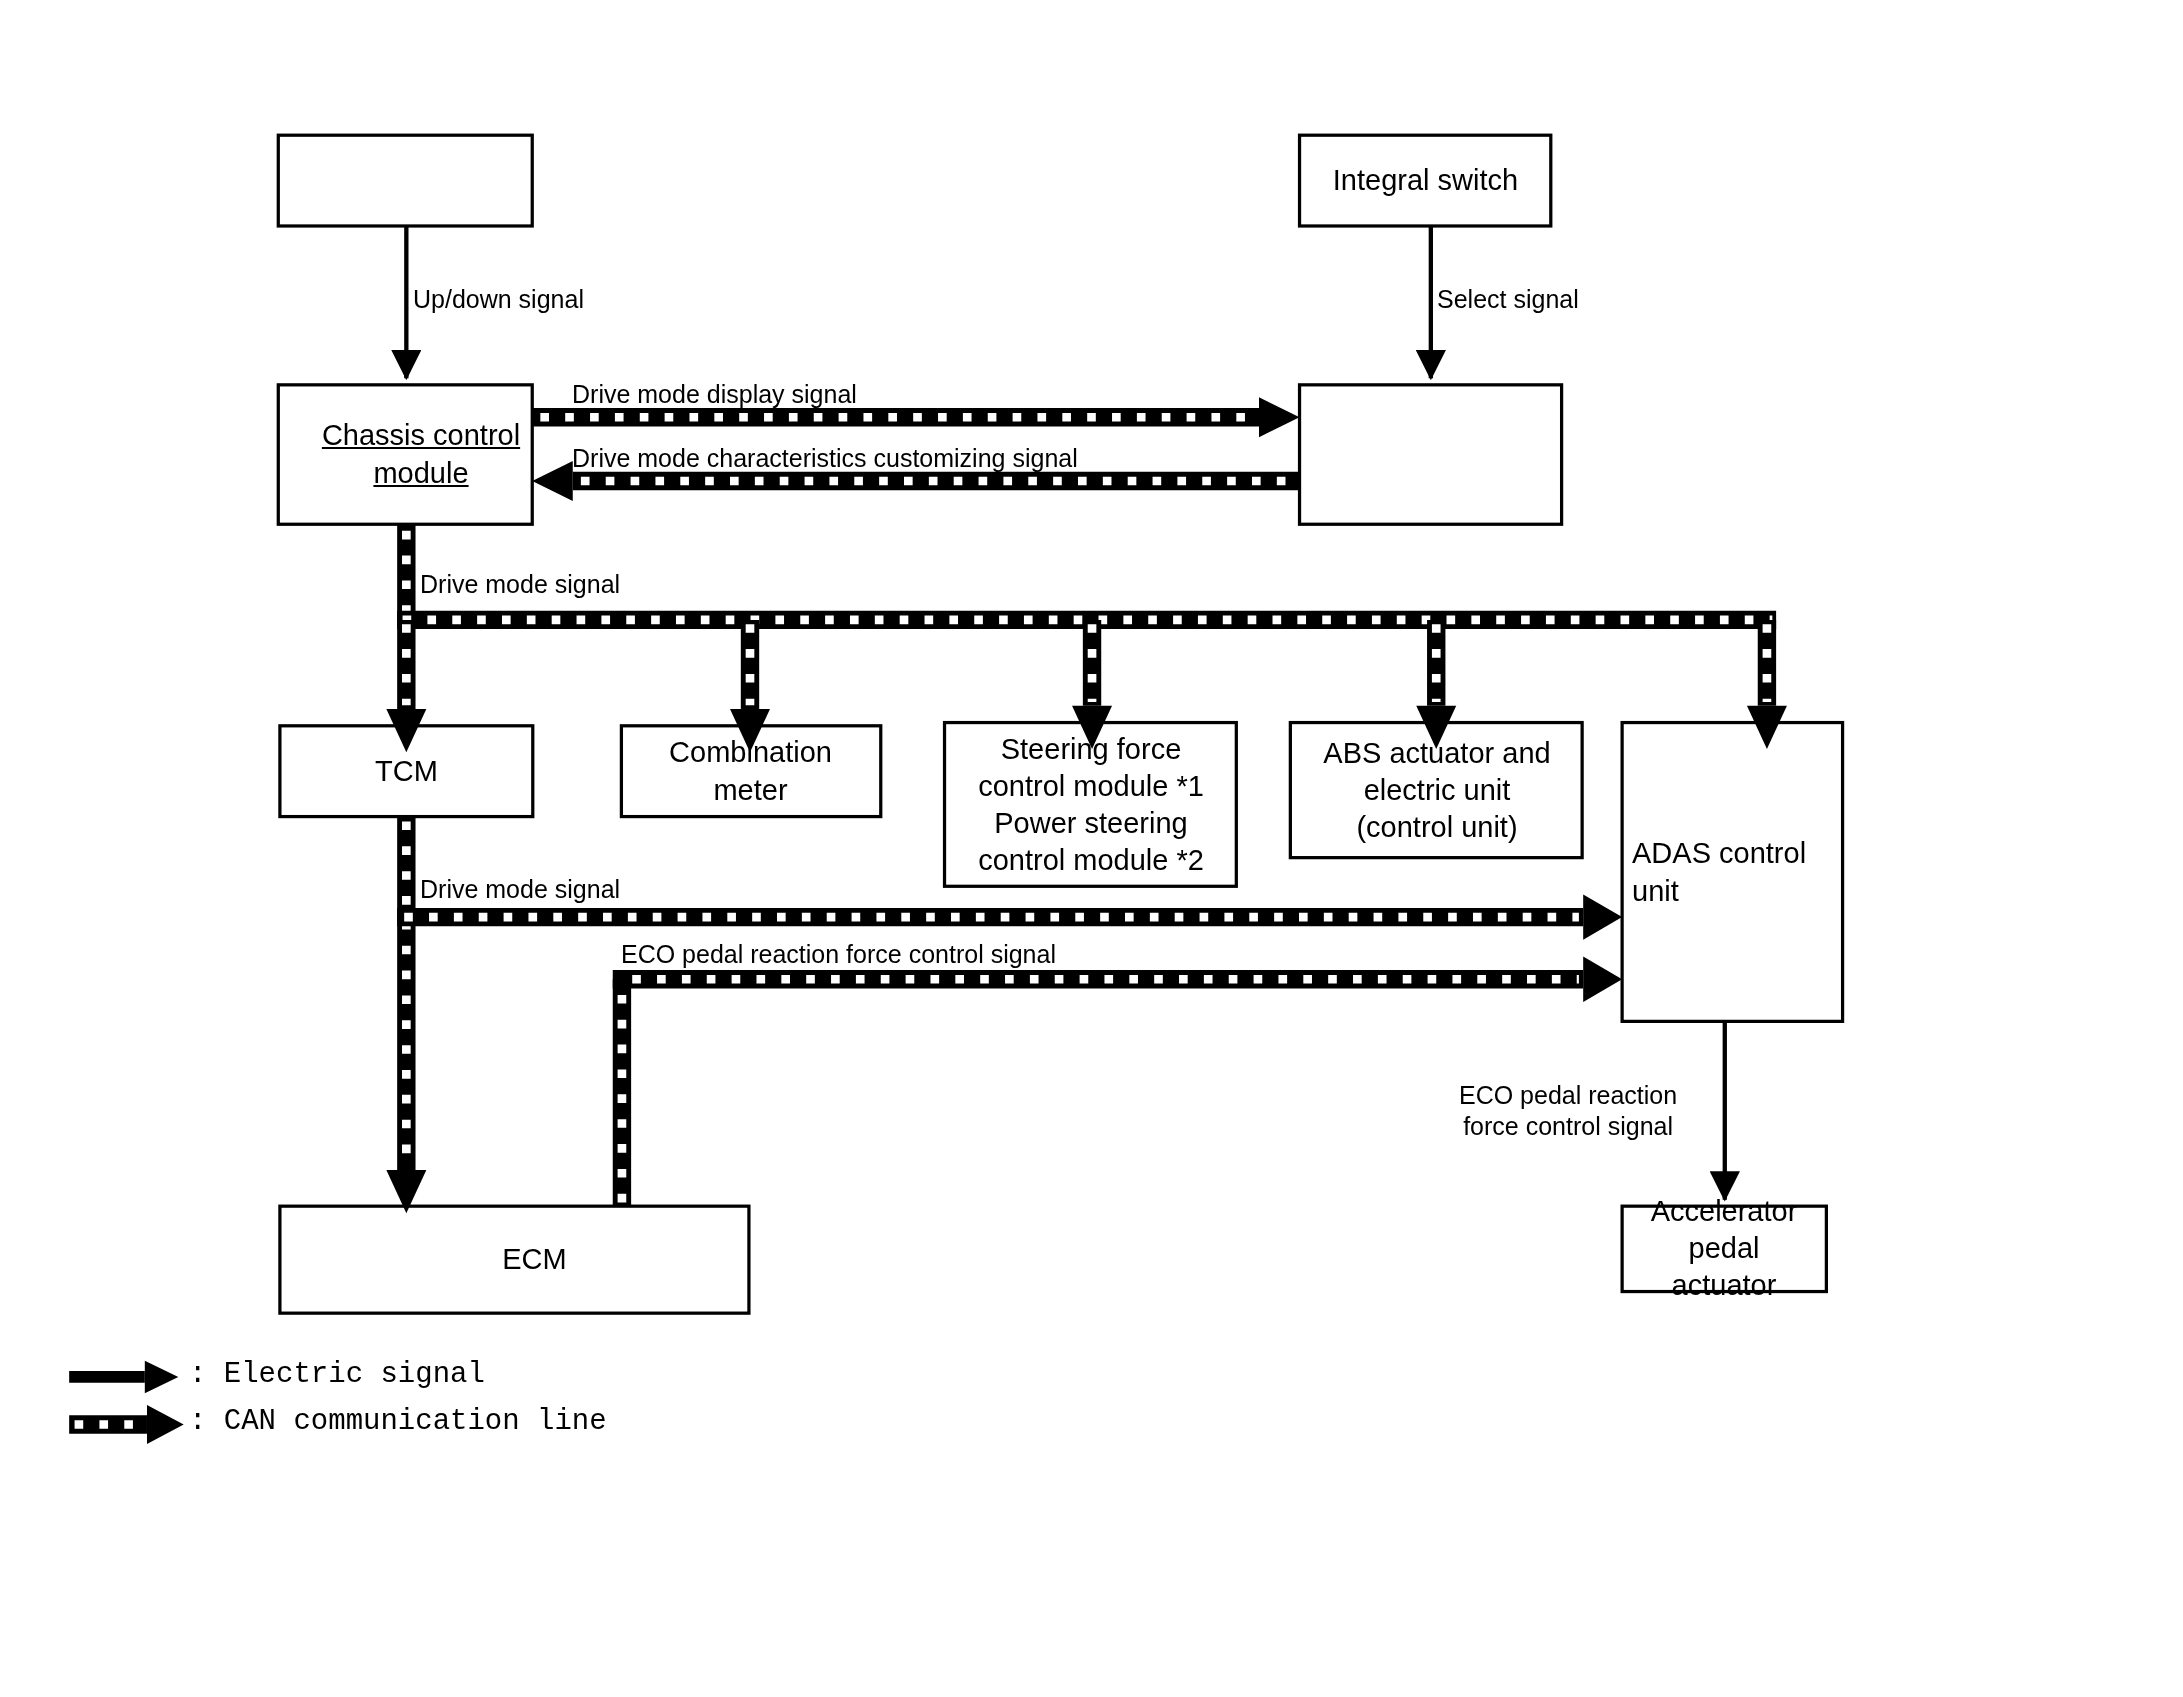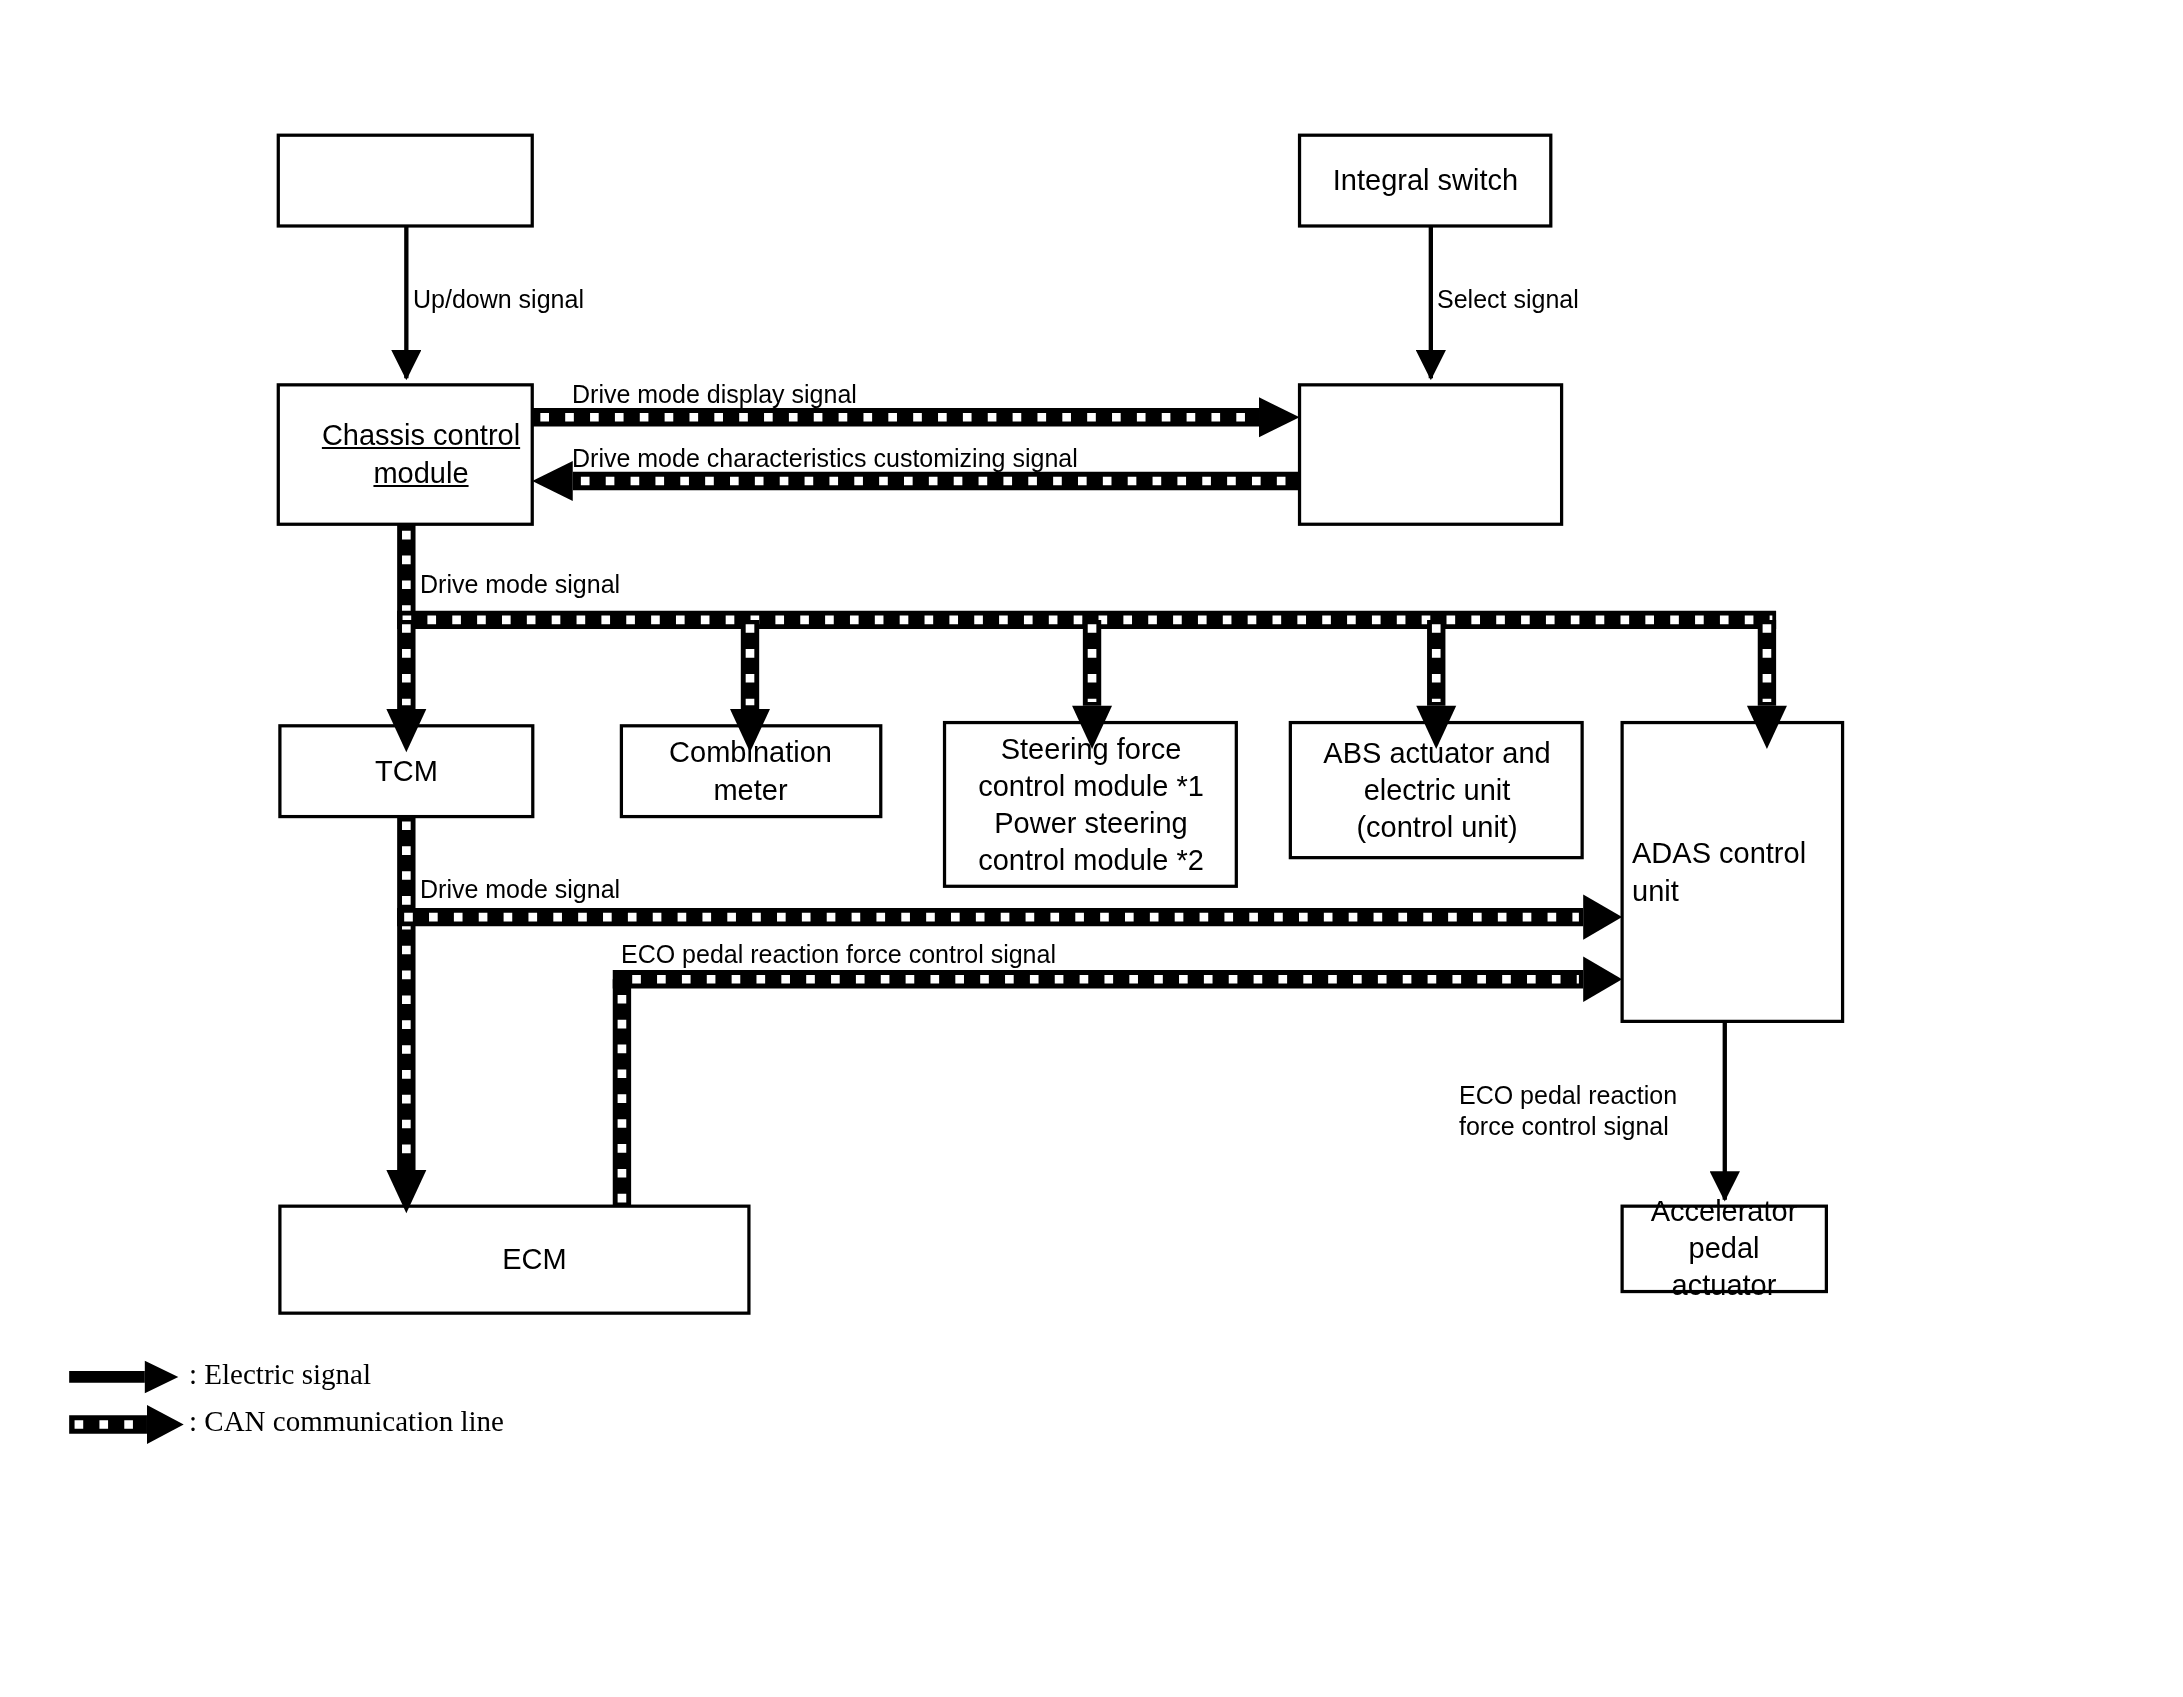--- a/index.html
+++ b/index.html
@@ -8,24 +8,24 @@
   svg#canvas{position:absolute;left:0;top:0;width:2183px;height:1698px;}
   .node-label{
     position:absolute;display:flex;align-items:center;justify-content:center;
     text-align:center;line-height:1.28;color:#000;font-size:29px;
     font-family:"Liberation Sans",sans-serif;pointer-events:none;
   }
   .edge-label{
     position:absolute;color:#000;font-size:25px;line-height:1.22;
     font-family:"Liberation Sans",sans-serif;white-space:pre;pointer-events:none;
   }
-  .edge-label.ctr{}
+  .edge-label.ctr{text-align:center;}
   .legend-label{
     position:absolute;color:#000;font-size:29px;
-    font-family:Liberation Serif, serif;white-space:pre;
+    font-family:Liberation Mono, monospace;white-space:pre;
   }
 </style>
 </head>
 <body>
 
 <div id="stage">
 
   <svg id="canvas" viewBox="0 0 4040 3142" xmlns="http://www.w3.org/2000/svg">
     <defs>
       <marker id="solidArrow" viewBox="0 0 10 10" refX="9.4" refY="5" markerWidth="7" markerHeight="7" orient="auto-start-reverse">

